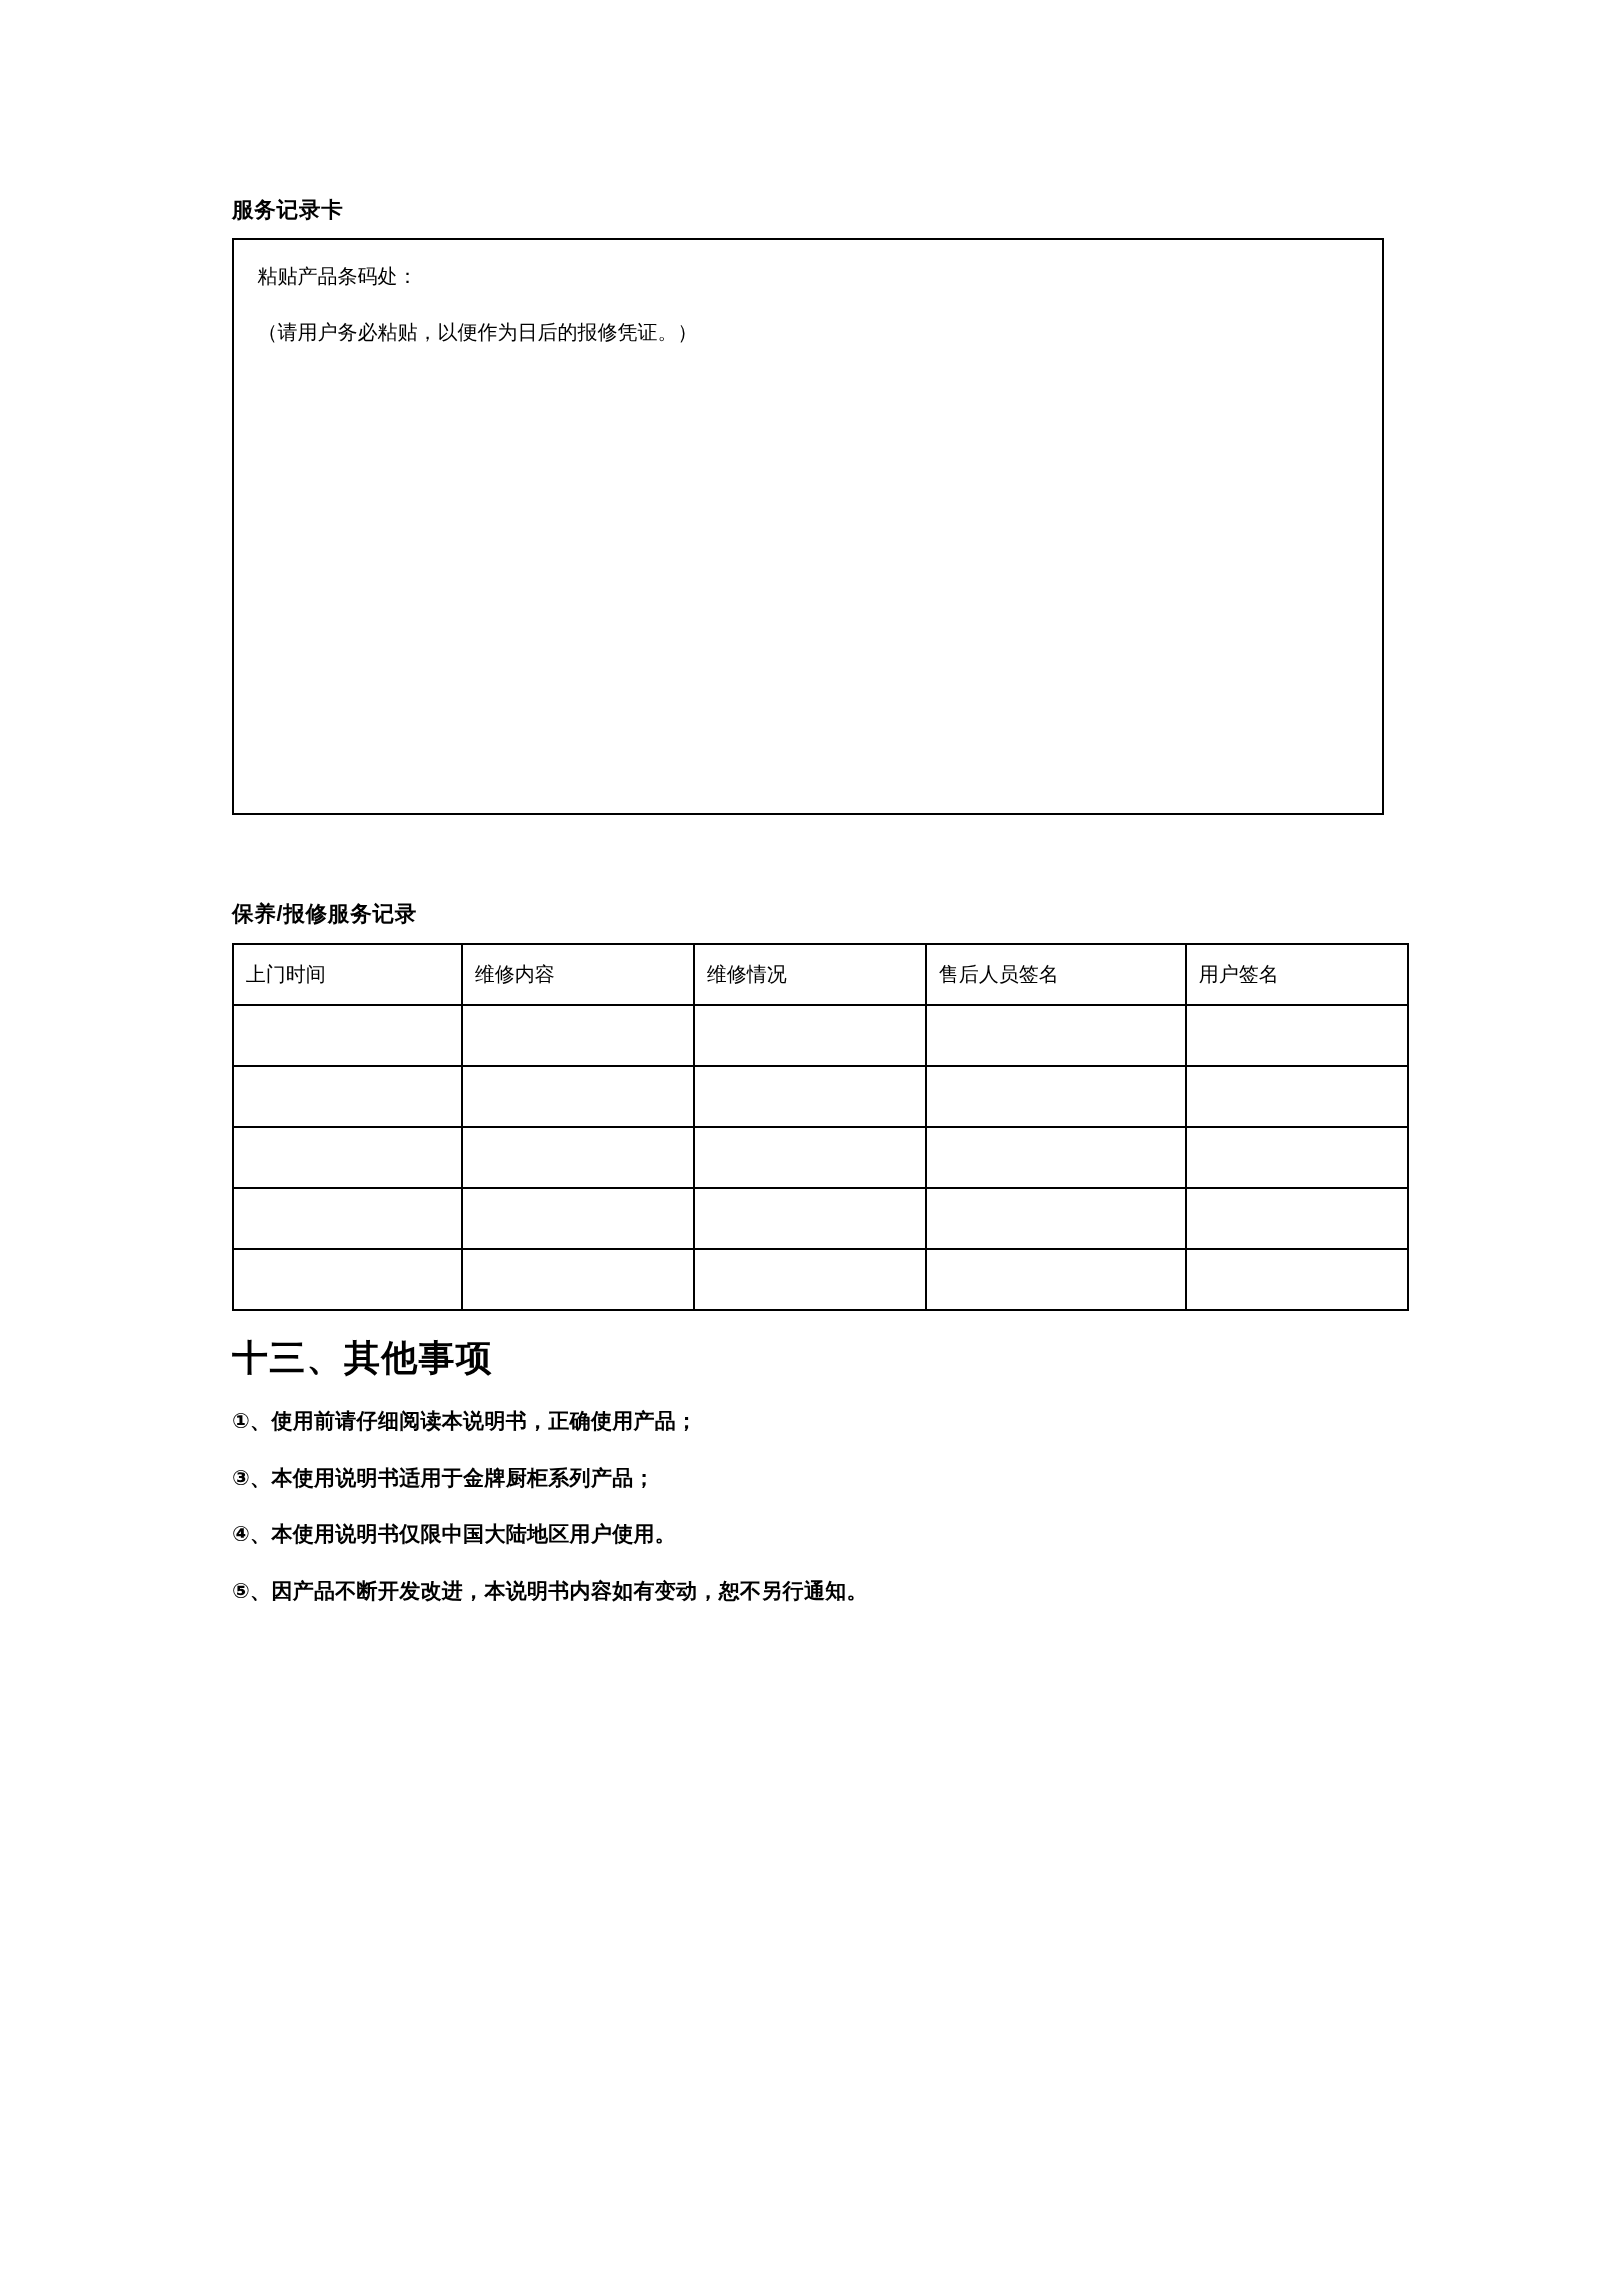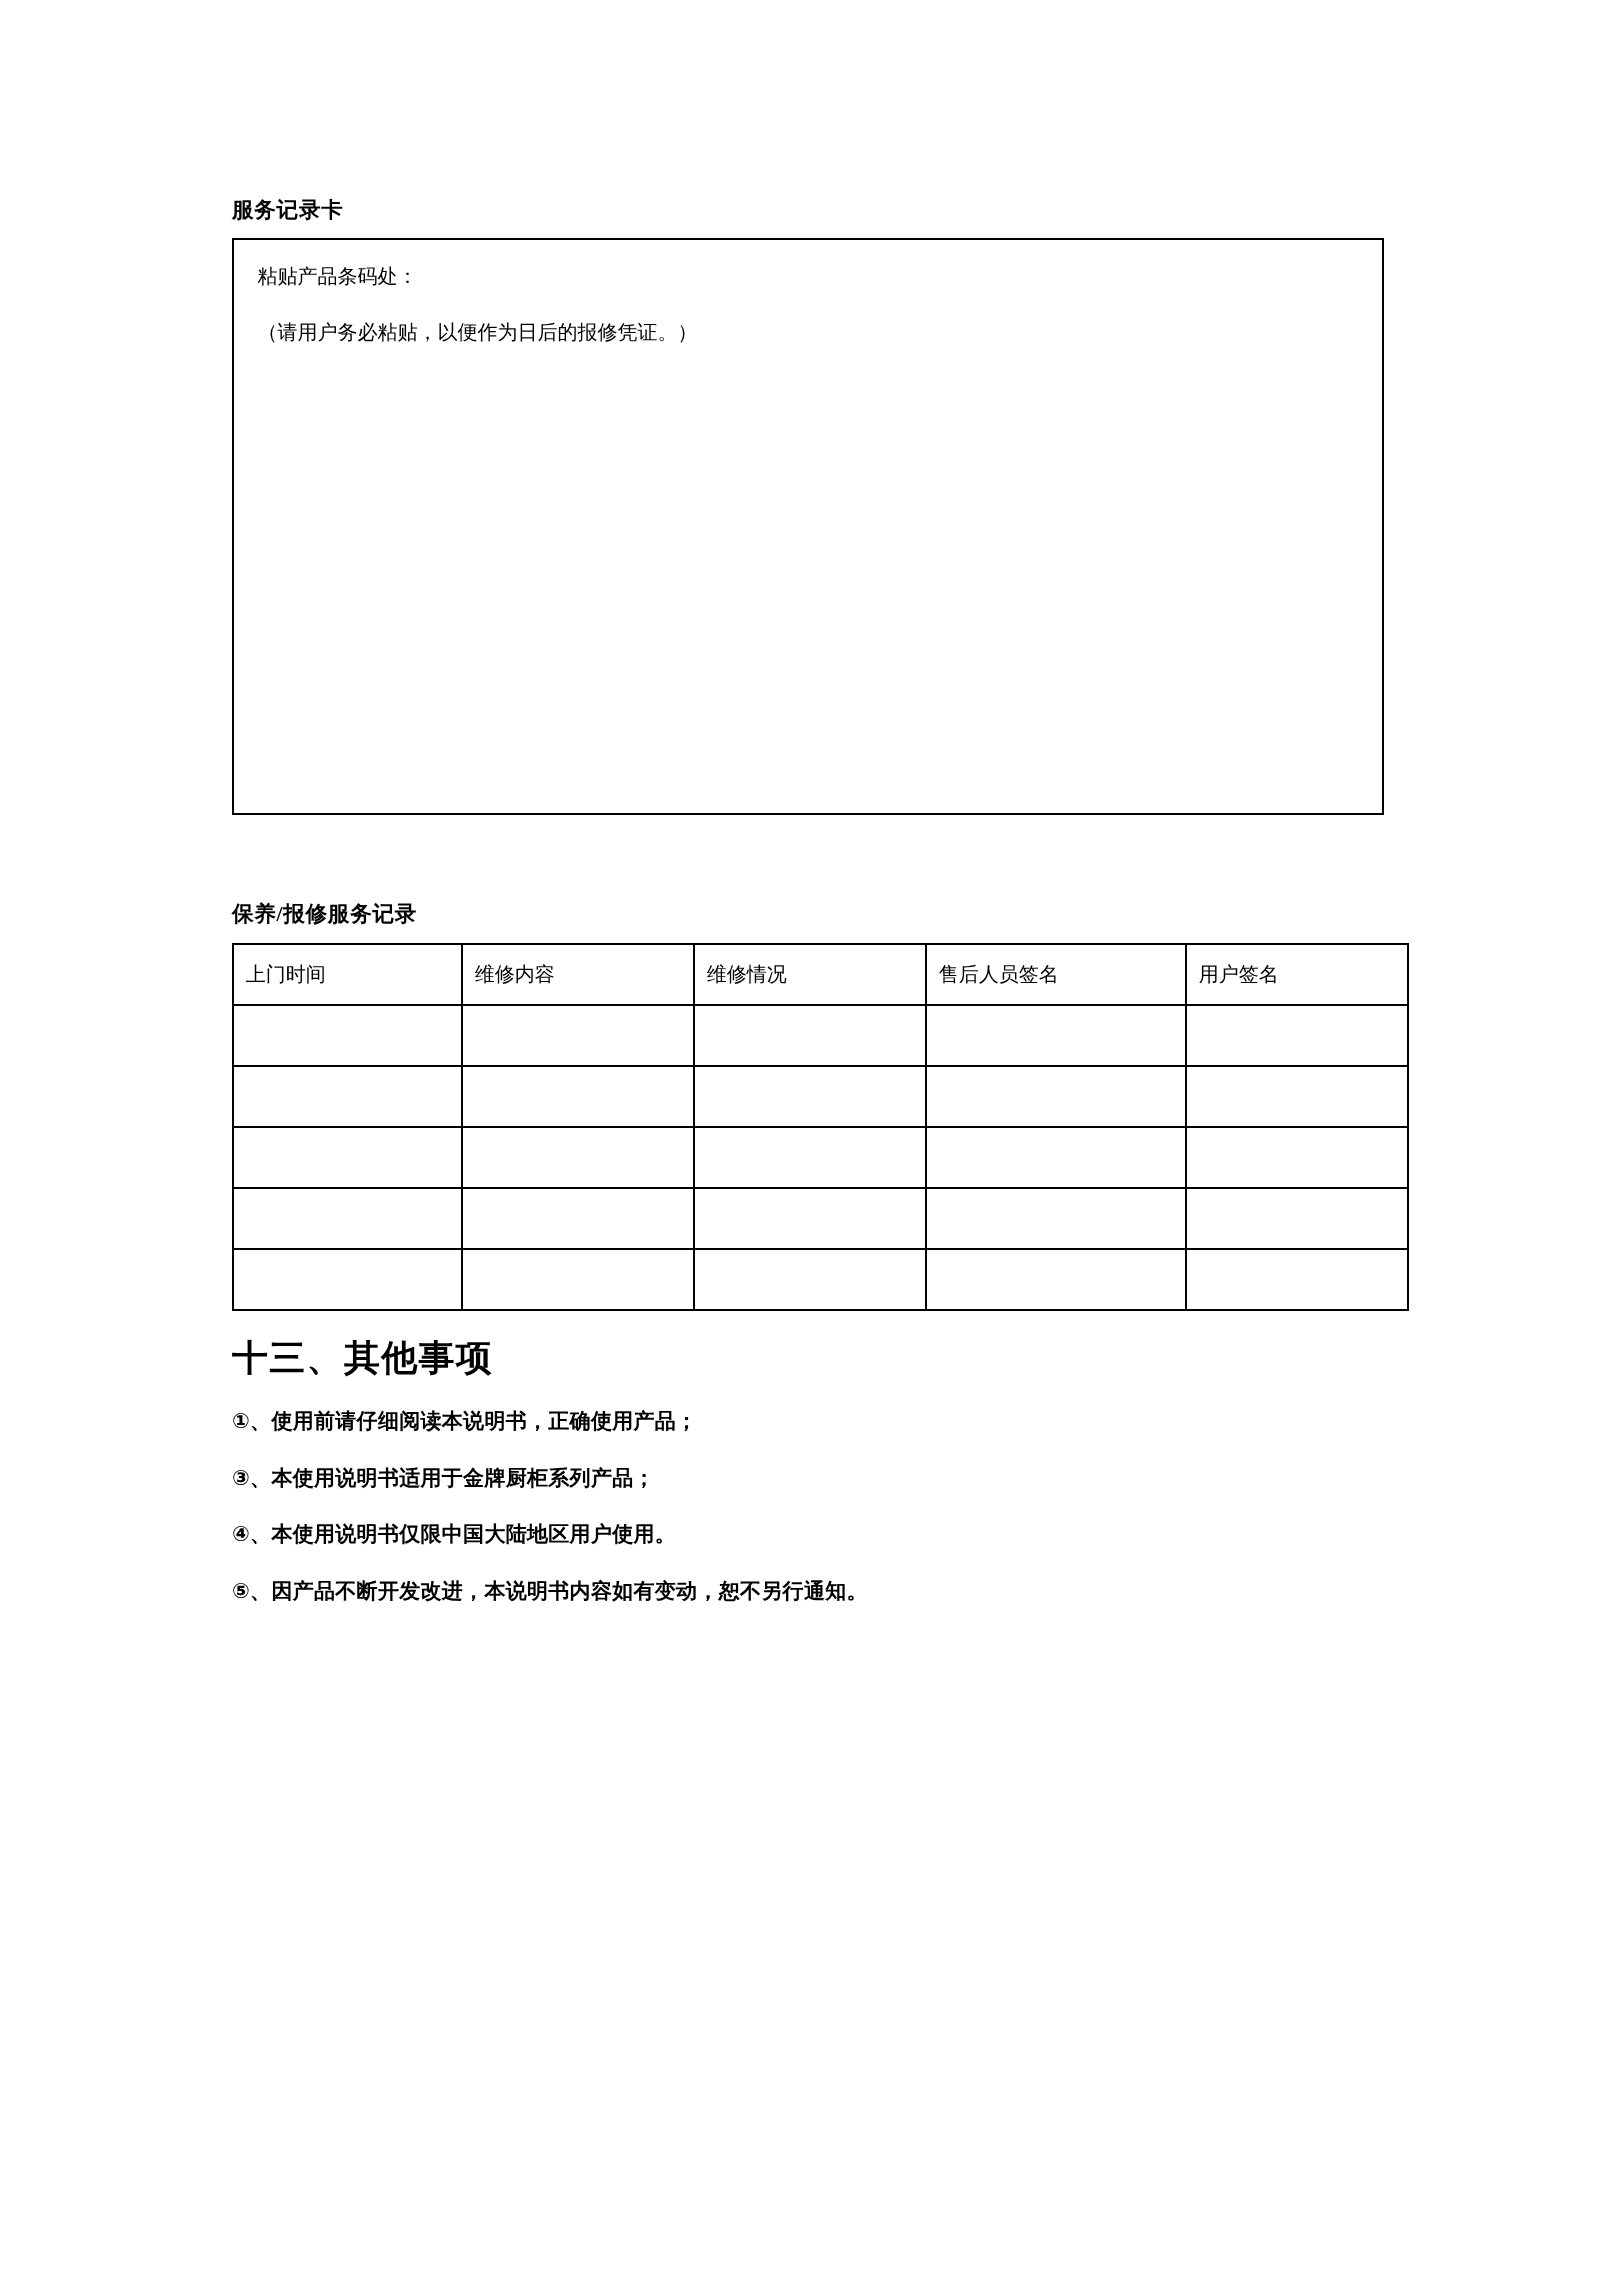--- a/index.html
+++ b/index.html
@@ -30,21 +30,20 @@
     width: 1152px;
   }
 
   
   .sec-title {
     font-size: 21.6px;
     font-weight: bold;
     letter-spacing: 0.7px;
     margin: 0 0 14.4px 0;
     line-height: 1.3;
-    font-family: Liberation Serif, serif;
   }
 
   
   .barcode-box {
     border: 2px solid #000000;
     box-sizing: border-box;
     width: 1152px;
     height: 577px;
     padding: 21px 23.6px;
   }

